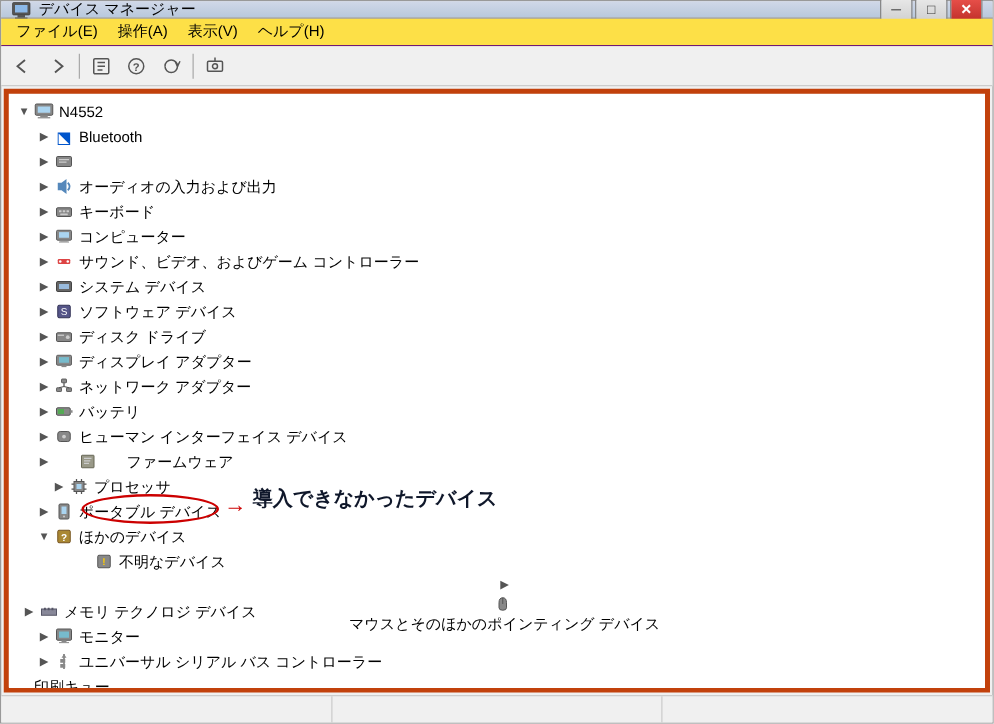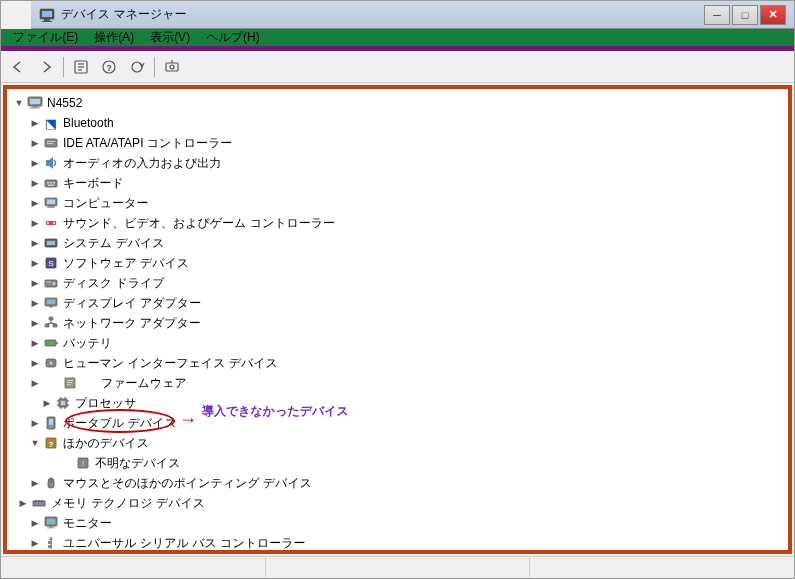--- a/index.html
+++ b/index.html
@@ -14,27 +14,26 @@
     .window {
       width: 795px;
       height: 579px;
       background: #f0f0f0;
       border: 1px solid #999;
       display: flex;
       flex-direction: column;
     }
     .title-bar {
       background: linear-gradient(to bottom, #d0d8e8, #b8c8dc);
-      height: 28px;
+      height: 14px;
       display: flex;
       align-items: center;
       justify-content: space-between;
       padding: 0 8px;
       border-bottom: 1px solid #888;
-      margin-left: 30px;
     }
     .title-bar-left {
       display: flex;
       align-items: center;
       gap: 6px;
     }
     .title-bar-icon {
       width: 16px;
       height: 16px;
     }
@@ -57,26 +56,26 @@
       justify-content: center;
       font-size: 11px;
       color: #333;
     }
     .tb-btn.close {
       background: linear-gradient(to bottom, #e8504a, #c0302a);
       color: white;
       font-weight: bold;
     }
     .menu-bar {
-      background: #15803d;
+      background: #fde047;
       height: 22px;
       display: flex;
       align-items: center;
       padding: 0 4px;
-      border-bottom: 5px solid #701a75;
+      border-bottom: 1px solid #701a75;
     }
     .menu-item {
       padding: 2px 8px;
       cursor: pointer;
       font-size: 12px;
     }
     .toolbar {
       background: #f0f0f0;
       height: 32px;
       display: flex;
@@ -184,22 +183,22 @@
       top: 318px;
       left: 172px;
       color: #cc0000;
       font-size: 18px;
       pointer-events: none;
     }
     .annotation-text {
       position: absolute;
       top: 314px;
       left: 195px;
-      color: #6d28d9;
-      font-size: 12px;
+      color: #0f172a;
+      font-size: 16px;
       font-weight: bold;
       pointer-events: none;
     }
   </style>
 </head>
 <body>
 
 <div class="window">
 
   <div class="title-bar">
@@ -295,21 +294,20 @@
 
       <div class="tree-item" style="padding-left:20px;">
         <span class="expand-arrow collapsed"></span>
         <span class="item-icon">
           <svg width="14" height="14" viewBox="0 0 14 14">
               <rect x="1" y="3" width="12" height="8" rx="1" fill="#888" stroke="#555" stroke-width="0.8"></rect>
               <rect x="3" y="5" width="8" height="1" fill="#ccc"></rect>
               <rect x="3" y="7" width="6" height="1" fill="#ccc"></rect>
             </svg>
         </span>
-        <span class="item-label">IDE ATA/ATAPI コントローラー</span>
       </div>
 
       <div class="tree-item" style="padding-left:20px;">
         <span class="expand-arrow collapsed"></span>
         <span class="item-icon">
           <svg width="14" height="14" viewBox="0 0 14 14">
               <polygon points="2,4 2,10 5,10 9,13 9,1 5,4" fill="#5588bb"></polygon>
               <path d="M10 4 Q13 7 10 10" stroke="#5588bb" stroke-width="1.5" fill="none"></path>
             </svg>
         </span>
@@ -498,21 +496,21 @@
         <span class="expand-arrow leaf"></span>
         <span class="item-icon">
           <svg width="14" height="14" viewBox="0 0 14 14">
             <rect x="2" y="2" width="10" height="10" rx="1" fill="#888" stroke="#555" stroke-width="0.8"></rect>
             <text x="7" y="10" text-anchor="middle" font-size="8" fill="#ffcc00" font-weight="bold">!</text>
           </svg>
         </span>
         <span class="item-label">不明なデバイス</span>
       </div>
 
-      <div class="tree-item" style="padding-left:20px;">
+      <div class="tree-item" style="padding-left:20px;flex-direction:column;">
         <span class="expand-arrow collapsed"></span>
         <span class="item-icon">
           <svg width="14" height="14" viewBox="0 0 14 14">
               <path d="M4 6 Q4 2 7 2 Q10 2 10 6 L10 10 Q10 12 7 12 Q4 12 4 10 Z" fill="#888" stroke="#555" stroke-width="0.8"></path>
               <line x1="7" y1="2" x2="7" y2="7" stroke="#555" stroke-width="0.8"></line>
             </svg>
         </span>
         <span class="item-label">マウスとそのほかのポインティング デバイス</span>
       </div>
 

